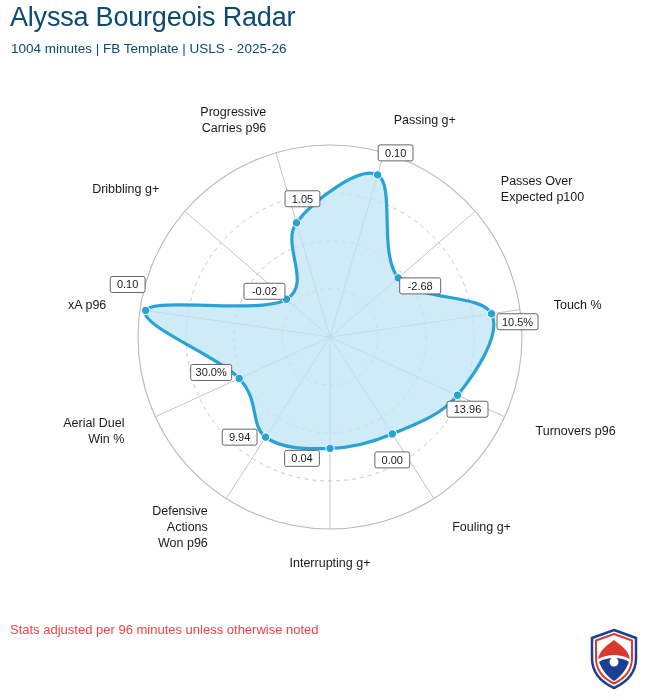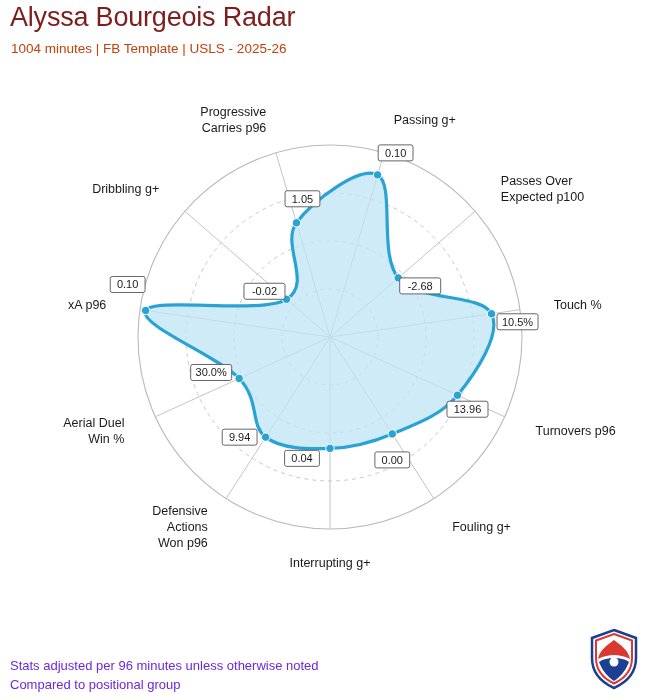--- a/index.html
+++ b/index.html
@@ -13,46 +13,46 @@
     font-family: "Liberation Sans", sans-serif;
     color: #222222;
     overflow: hidden;
     position: relative;
   }
   #title {
     position: absolute;
     left: 10px;
     top: 2px;
     font-size: 27px;
-    color: #7f1d1d;
+    color: #0c4a6e;
     letter-spacing: -0.2px;
     white-space: nowrap;
   }
   #subtitle {
     position: absolute;
     left: 11px;
     top: 41px;
     font-size: 13.5px;
-    color: #c2410c;
+    color: #0c4a6e;
     white-space: nowrap;
   }
   #chart-area {
     position: absolute;
     left: 0;
     top: 60px;
     width: 660px;
     height: 550px;
   }
   #footer {
     position: absolute;
     left: 10px;
-    top: 657px;
+    top: 621px;
     font-size: 13px;
     line-height: 18.5px;
-    color: #6d28d9;
+    color: #ef4444;
   }
   .foot-line { white-space: nowrap; }
   #logo {
     position: absolute;
     right: 18px;
     bottom: 10px;
     width: 56px;
     height: 62px;
   }
   svg { display: block; }
@@ -181,21 +181,20 @@
       </g>
       <g>
         <text x="266.3284421538369" y="56.15458796312359" text-anchor="end" class="axis-label">Progressive</text>
         <text x="266.3284421538369" y="72.15458796312359" text-anchor="end" class="axis-label">Carries p96</text>
       </g>
     </svg>
 </div>
 
 <div id="footer">
   <div class="foot-line">Stats adjusted per 96 minutes unless otherwise noted</div>
-  <div class="foot-line">Compared to positional group</div>
 </div>
 
 <svg id="logo" viewBox="0 0 56 62">
   <path d="M28 2 L50 10 L50 30 Q50 50 28 60 Q6 50 6 30 L6 10 Z" fill="#ffffff" stroke="#1c3f94" stroke-width="2.5"></path>
   <path d="M28 6 L46 12.5 L46 30 Q46 47 28 55.5 Q10 47 10 30 L10 12.5 Z" fill="#ffffff" stroke="#d9392f" stroke-width="2"></path>
   <path d="M28 12 C20 18, 14 22, 12 31 C18 28, 23 27, 28 27 C33 27, 38 28, 44 31 C42 22, 36 18, 28 12 Z" fill="#d9392f"></path>
   <path d="M28 30 C22 30, 17 31, 13 34 C17 44, 22 49, 28 53 C34 49, 39 44, 43 34 C39 31, 34 30, 28 30 Z" fill="#1c3f94"></path>
   <circle cx="28" cy="34" r="4.5" fill="#ffffff"></circle>
 </svg>
 

